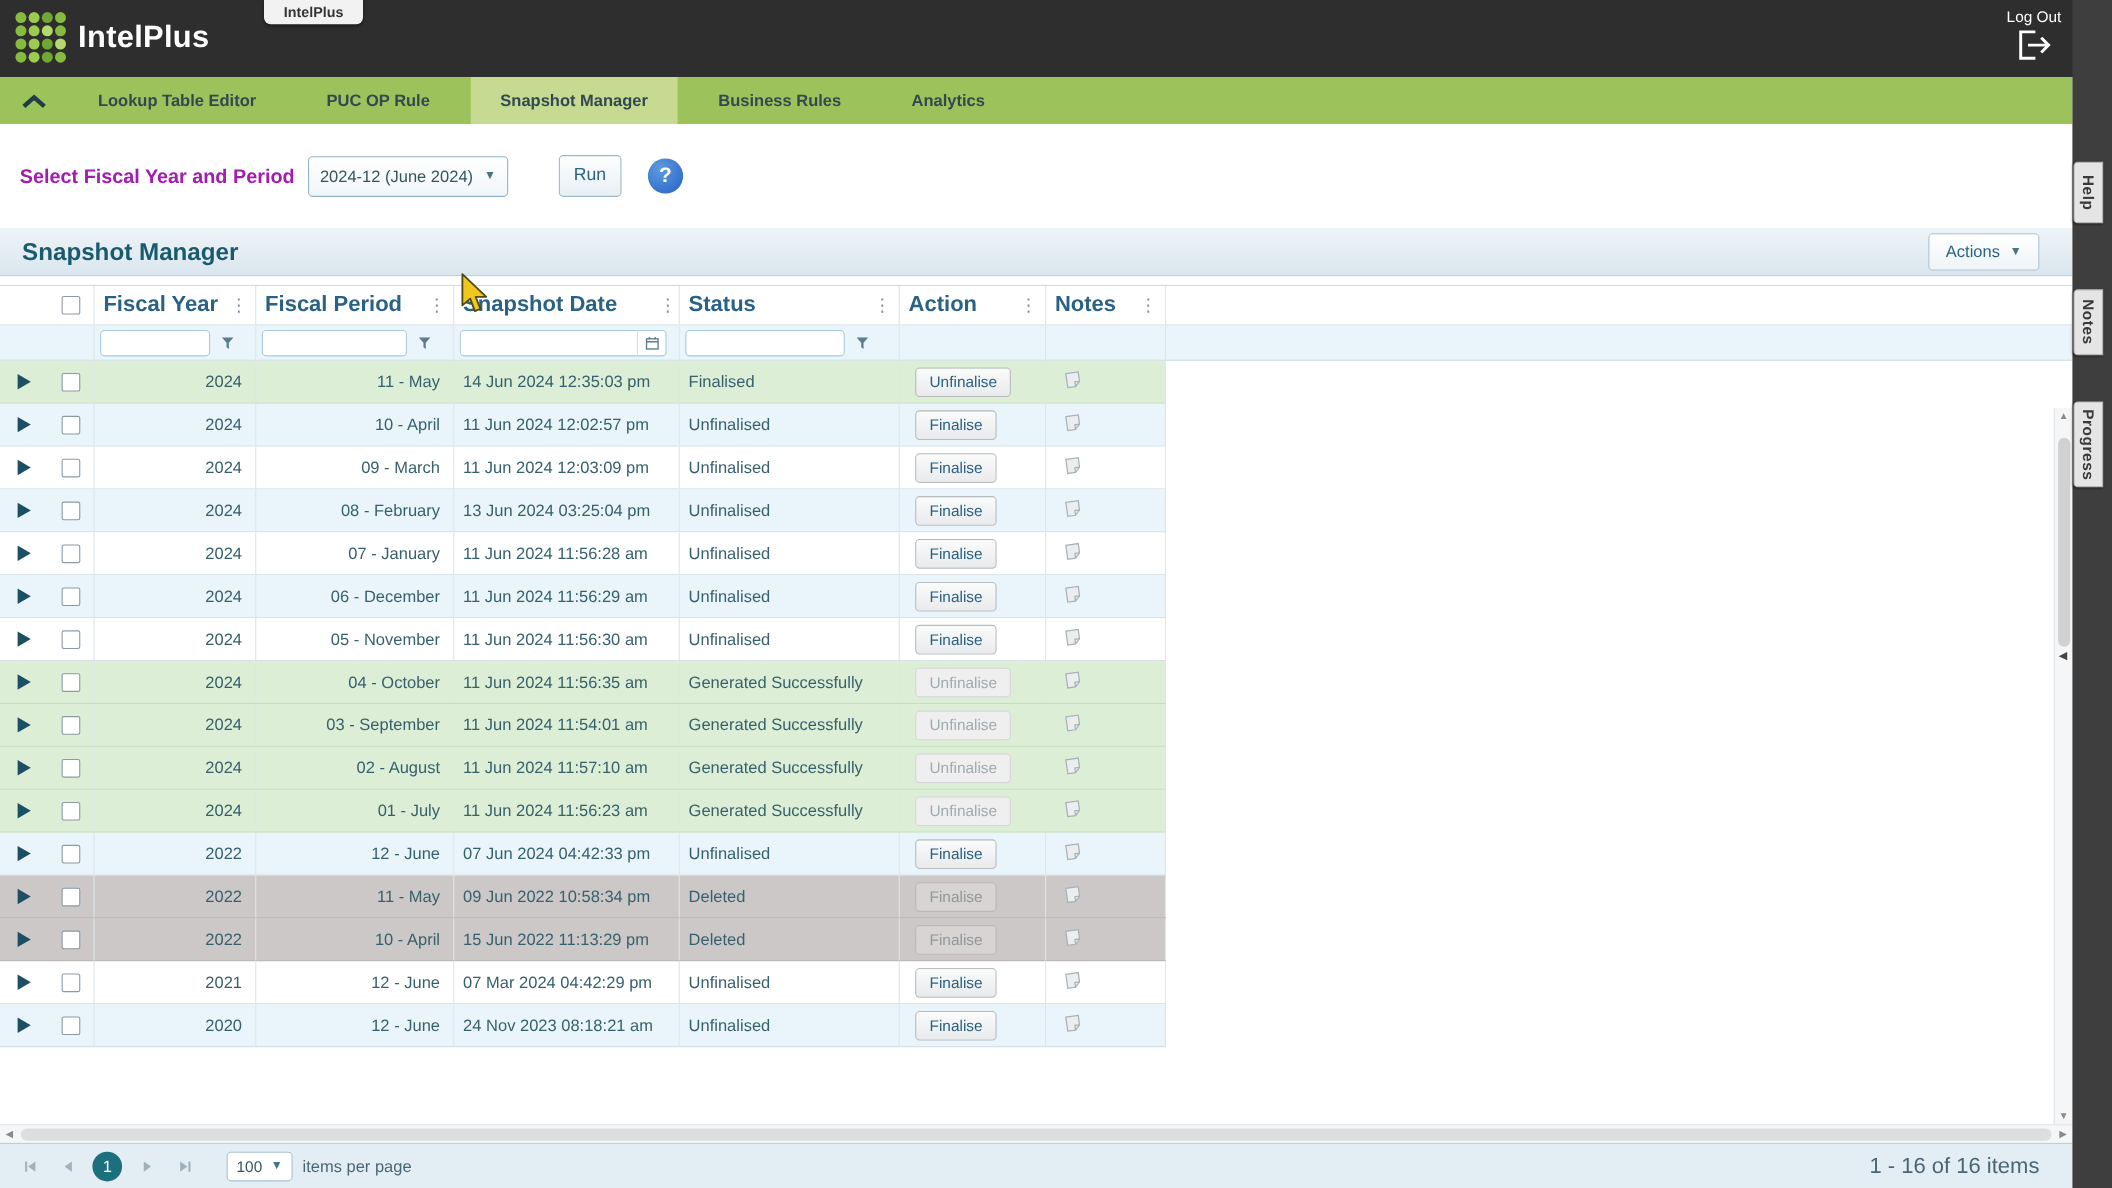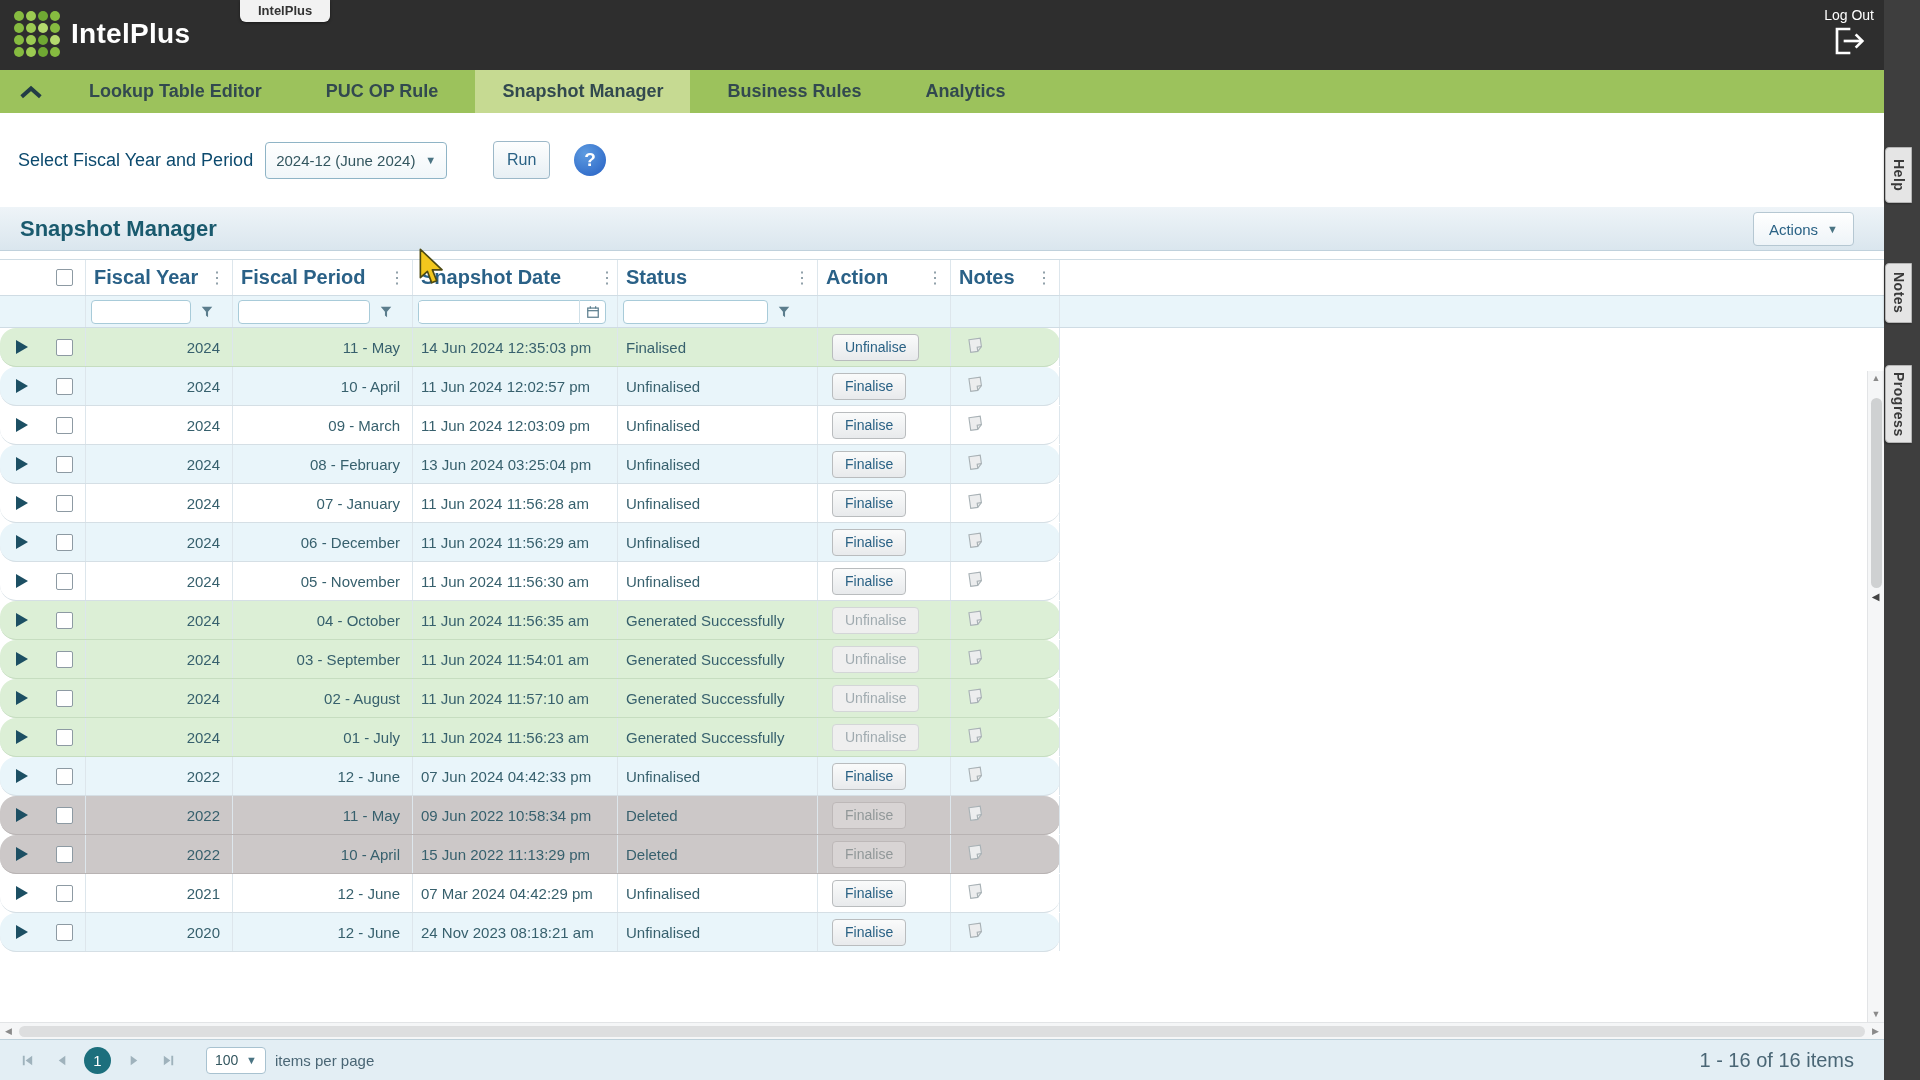--- a/index.html
+++ b/index.html
@@ -20,32 +20,32 @@
                  background:#f2f2f2; border-radius:0 0 6px 6px; font-size:13px; font-weight:bold;
                  color:#333; line-height:22px; box-shadow:0 1px 3px rgba(0,0,0,.45); }
   .logout { position:absolute; right:46px; top:7px; text-align:center; color:#fff; cursor:pointer; }
   .logout-label { font-size:14px; display:block; }
   .logout svg { display:block; margin:3px auto 0; }
 
   
   .navbar { position:absolute; top:70px; left:0; width:1884px; height:43px; background:#9cc25c;
             display:flex; align-items:stretch; }
   .nav-chevron { width:62px; display:flex; align-items:center; justify-content:center; cursor:pointer; }
-  .nav-tab { padding:0 27px; display:flex; align-items:center; font-size:18px; font-weight:bold;
+  .nav-tab { padding:0 27px; display:flex; align-items:center; font-size:15px; font-weight:bold;
              color:#32494f; cursor:pointer; margin-right:10px; }
   .nav-tab.nav-true { background:#c6da92; }
 
   
   .content { position:absolute; top:113px; left:0; width:1884px; background:#fff; }
   .sec-header { height:43px; background:linear-gradient(#eef4f8,#dae6ee);
                 border-bottom:1px solid #c0d1dc; display:flex; align-items:center;
                 padding:0 20px; color:#1a5a6e; font-weight:bold; font-size:21px; position:relative; }
   .sm-header { height:44px; font-size:22px; }
   .controls { height:94px; display:flex; align-items:center; padding-left:18px; background:#fff; }
-  .ctrl-label { font-size:18px; color:#0c4a6e; margin-right:12px; }
+  .ctrl-label { font-size:18px; color:#a21caf; margin-right:12px;font-weight:bold; }
   .select { width:182px; height:37px; border:1px solid #8fb4c6; border-radius:4px;
             background:linear-gradient(#ffffff,#f0f6f9); display:flex; align-items:center;
             justify-content:space-between; padding:0 10px; font-size:15px; color:#33565f; cursor:pointer; }
   .caret { color:#4a7483; font-size:11px; }
   .run-btn { margin-left:46px; width:57px; height:38px; border:1px solid #9cb8c8; border-radius:4px;
              background:linear-gradient(#fdfefe,#e7eff4); font-size:16px; color:#2a6285;
              font-family:inherit; cursor:pointer; }
   .help { margin-left:24px; width:32px; height:32px; border-radius:50%;
           background:radial-gradient(circle at 35% 30%, #5d9be0, #2660c4); color:#fff;
           font-weight:bold; font-size:19px; display:flex; align-items:center; justify-content:center; cursor:pointer; }
@@ -78,21 +78,21 @@
   .f-input { height:24px; border:1px solid #a8cbd9; border-radius:4px; background:#fff;
              margin-left:5px; padding:0 6px; font-size:14px; font-family:inherit; color:#33565f; }
   .f-btn { width:26px; height:24px; margin-left:3px; display:flex; align-items:center;
            justify-content:center; cursor:pointer; border-radius:3px; }
   .f-group { margin-left:5px; height:24px; border:1px solid #a8cbd9; border-radius:4px;
              background:#fff; display:flex; align-items:center; }
   .f-group input { border:none; outline:none; height:20px; width:160px; padding:0 6px;
                    font-size:14px; font-family:inherit; }
   .f-group .f-btn { margin:0; border-left:1px solid #cfe0e8; border-radius:0 3px 3px 0; }
 
-  .g-row { display:flex; height:39px; width:1060px; border-bottom:1px solid #d5dfe5;border-radius:16px; }
+  .g-row { display:flex; height:39px; width:1060px; border-bottom:1px solid #d5dfe5; }
   .row-green { background:#dcefd6; border-bottom-color:#c6ddc0; }
   .row-blue  { background:#e9f5fa; }
   .row-white { background:#ffffff; }
   .row-gray  { background:#ccc8c8; border-bottom-color:#b8b3b3; }
   .g-row .c-fy, .g-row .c-fp { justify-content:flex-end; padding-right:12px; }
   .g-row .c-sd, .g-row .c-st { padding-left:8px; white-space:nowrap; }
 
   .play { width:0; height:0; border-left:12px solid #1c4f63; border-top:7px solid transparent;
           border-bottom:7px solid transparent; cursor:pointer; }
   .checkbox { width:17px; height:17px; background:#fff; border:1px solid #8d9aa3;

